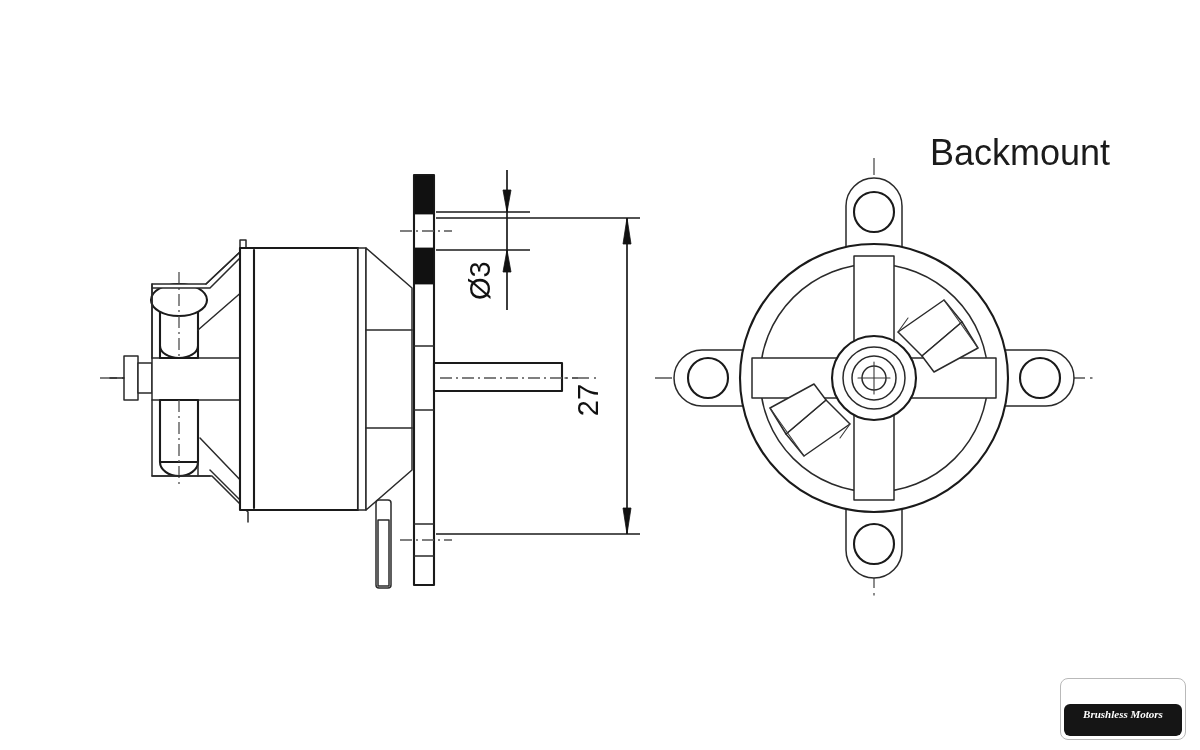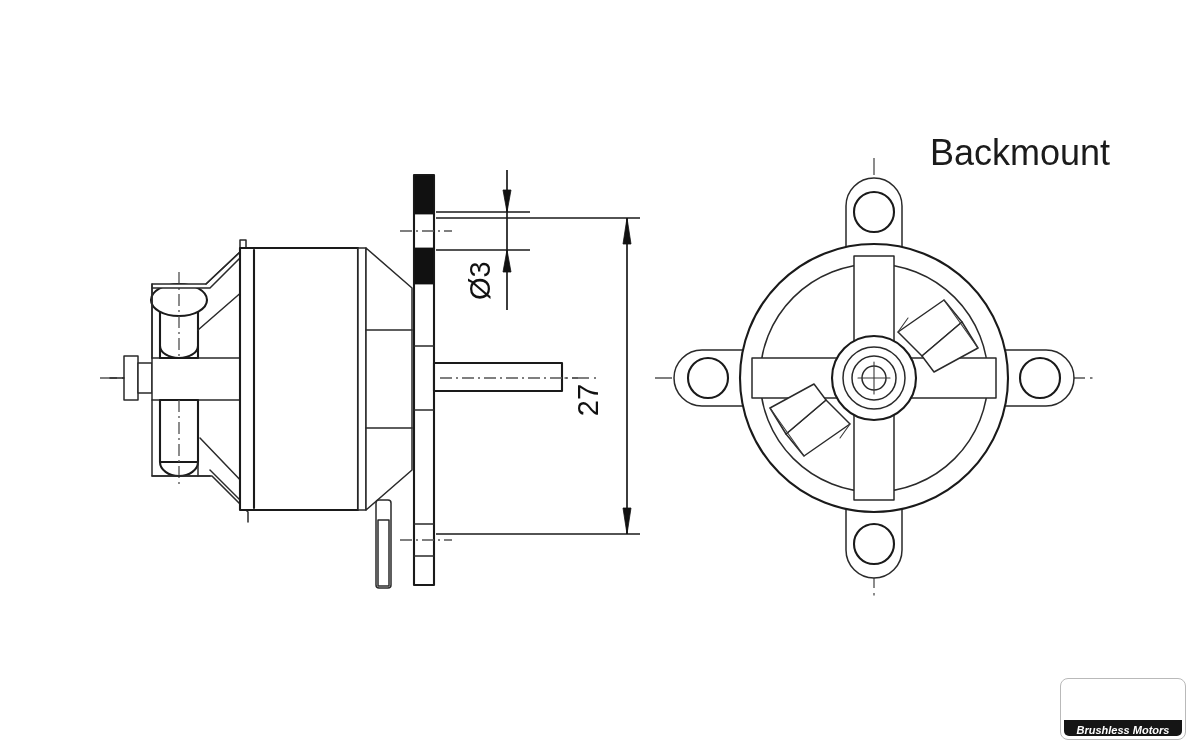--- a/index.html
+++ b/index.html
@@ -126,30 +126,31 @@
     letter-spacing: -0.5px;
     color: #7d2b8b;
     line-height: 32px;
     background: linear-gradient(180deg,#8e2f9e 0%, #6d1f7c 100%);
     -webkit-background-clip: text;
     background-clip: text;
   }
   #brand-logo .logo-bar {
     position: absolute;
     left: 0; right: 0; bottom: 0;
-    height: 16px;
+    height: 32px;
     background: #151515;
     color: #ffffff;
-    font-family: Liberation Sans, sans-serif;
+    font-family: Liberation Serif, serif;
     font-style: italic;
     font-weight: bold;
     font-size: 11px;
     line-height: 20px;
     text-align: center;
     letter-spacing: 0px;
+    border-radius: 6px;
   }
 </style>
 </head>
 <body>
 
 <div id="drawing-root">
 <svg class="dwg" viewBox="0 0 1200 750" xmlns="http://www.w3.org/2000/svg">
 
   <g>
 

